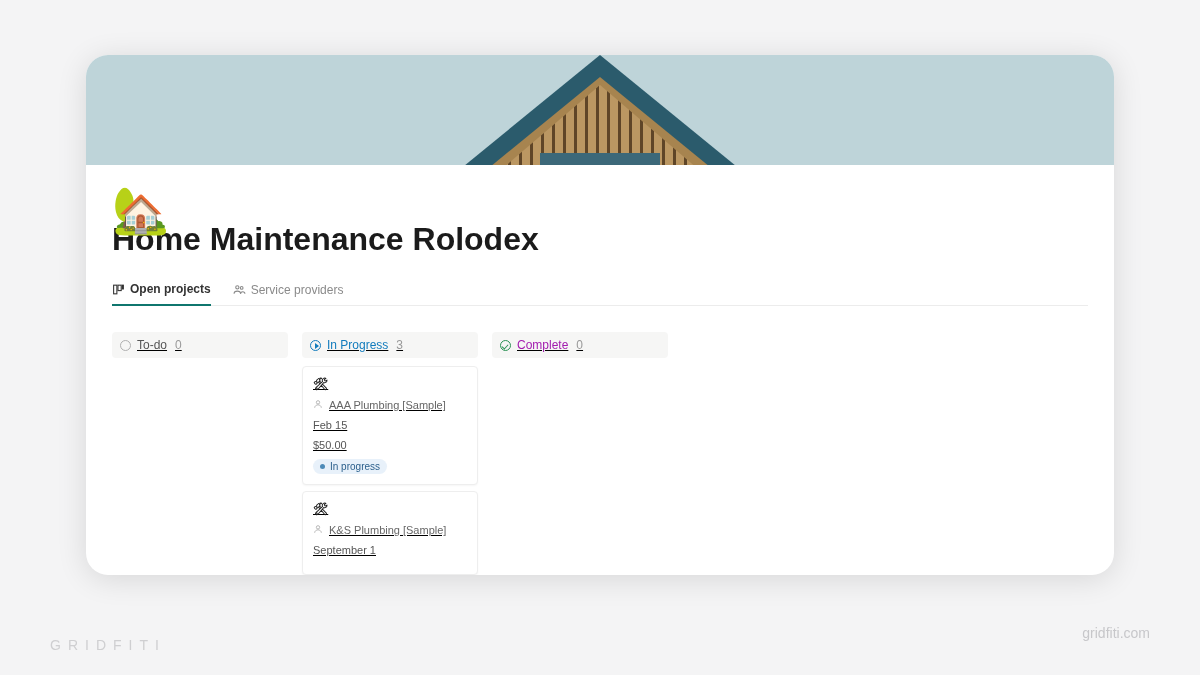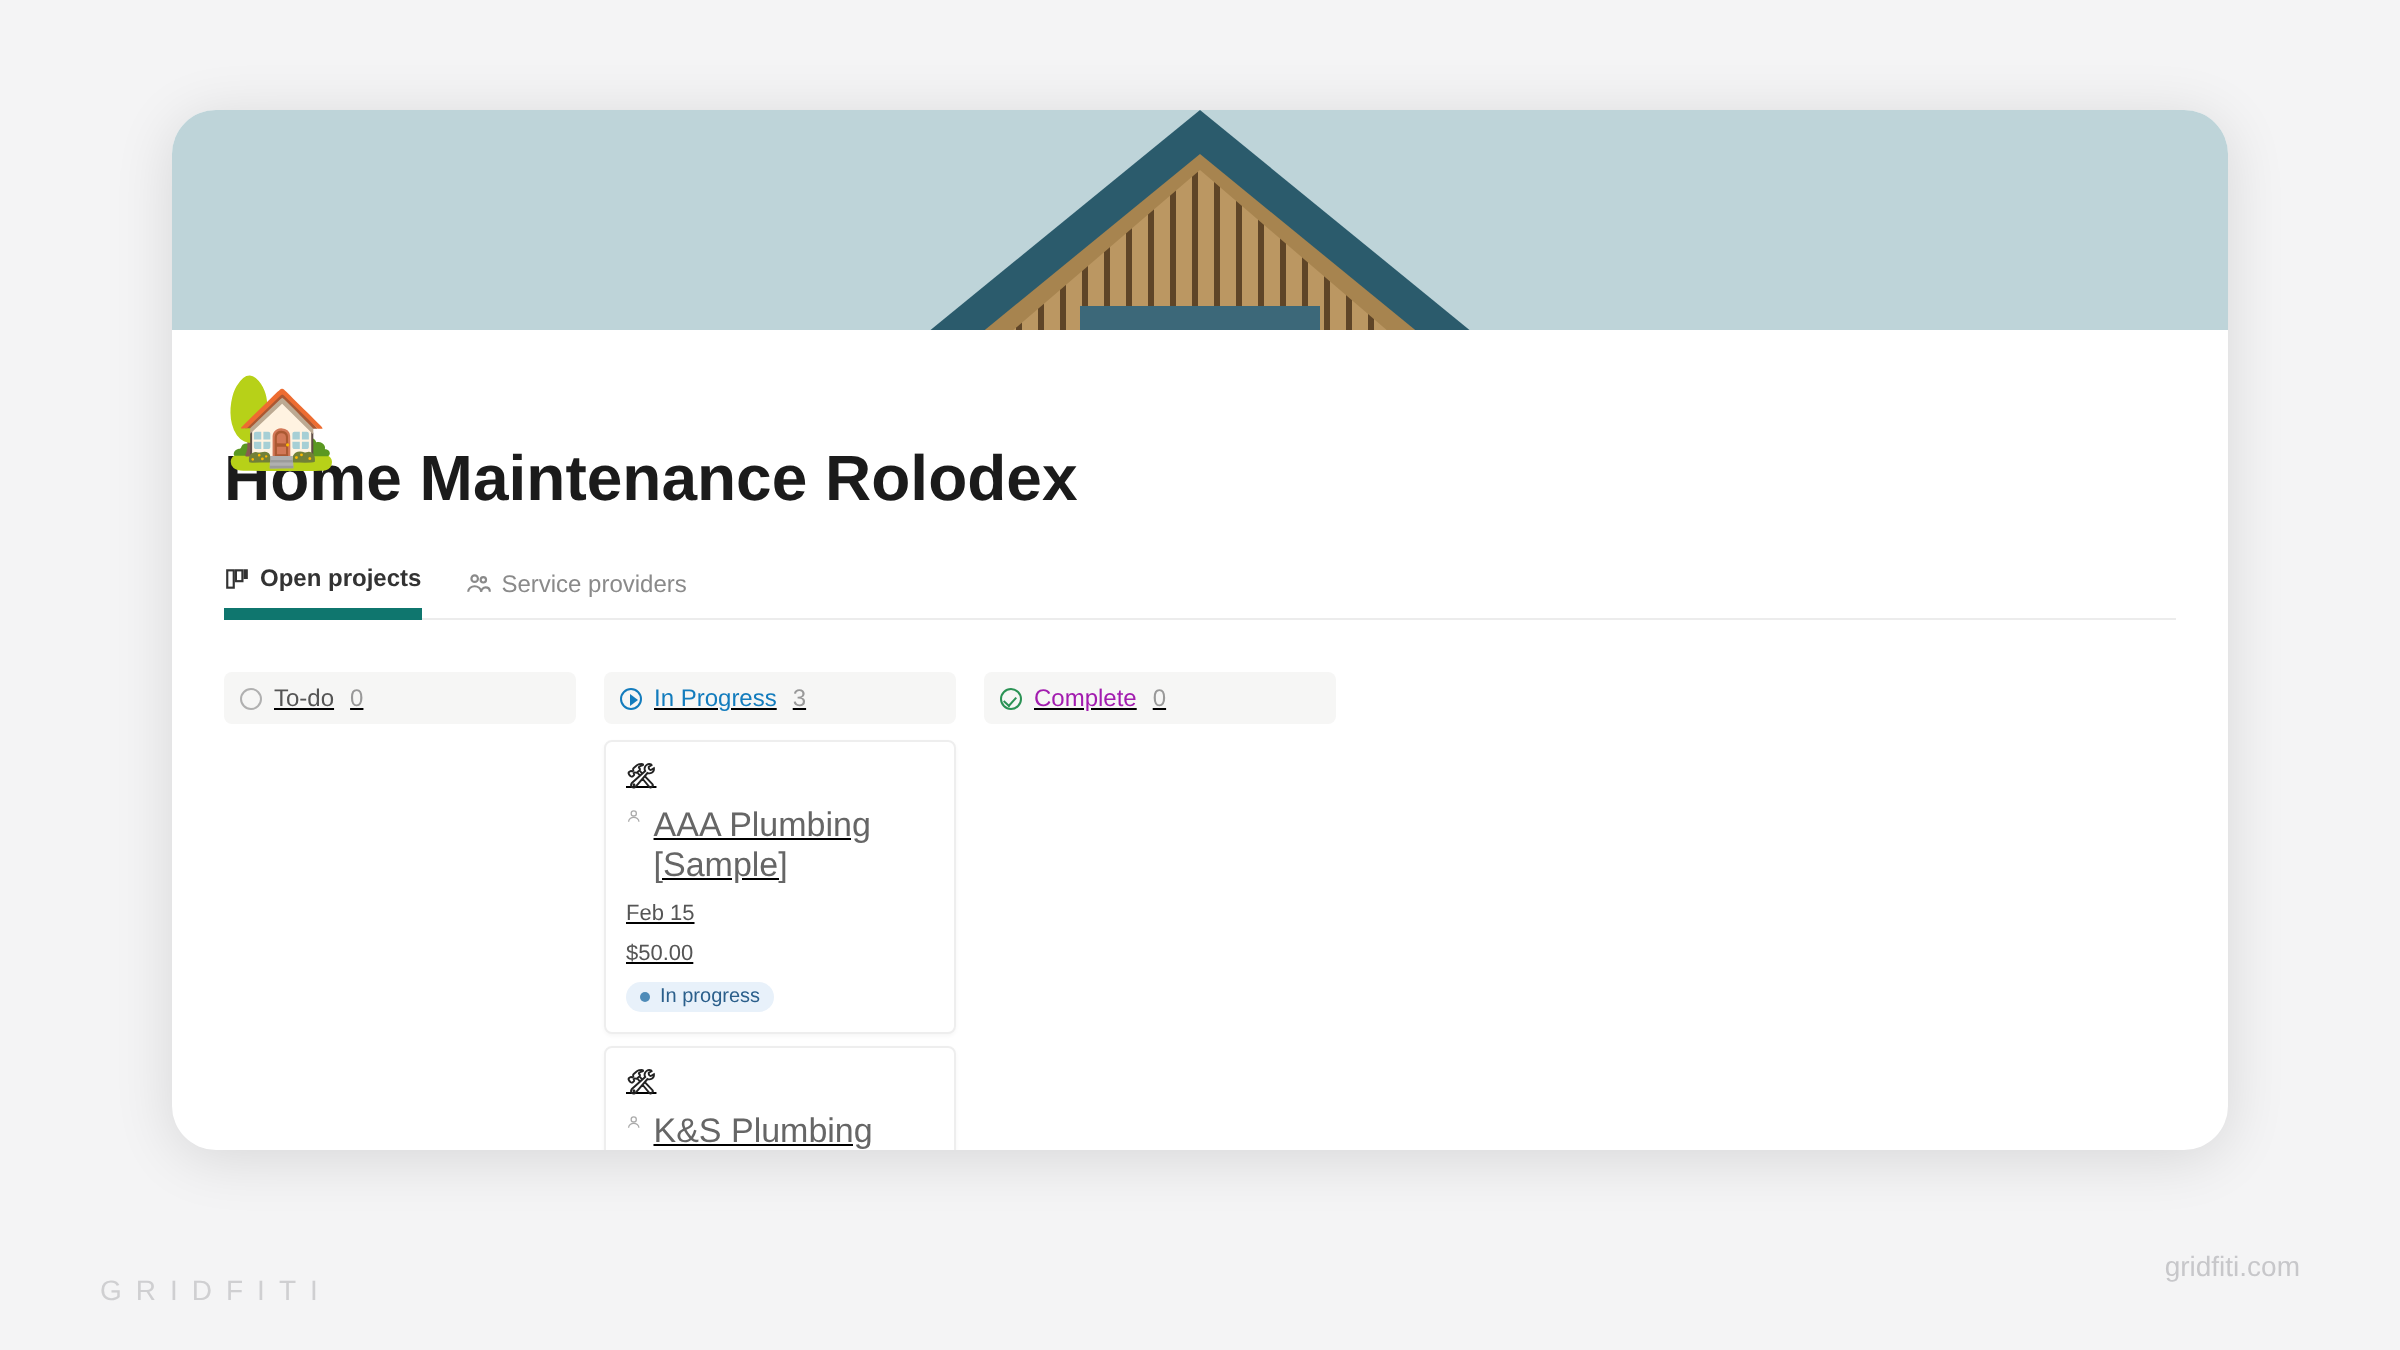--- a/index.html
+++ b/index.html
@@ -62,21 +62,21 @@
     margin:56px 0 0 0;
     font-size:32px; font-weight:700; color:#1b1b1b;
   }
   .tabs {
     display:flex; gap:22px;
     font-size:12px; color:#8a8a8a;
     border-bottom:1px solid #ececec;
     margin-top:18px;
   }
   .tab { display:flex; align-items:center; gap:5px; padding:6px 0 8px; cursor:pointer; }
-  .tab.active { color:#333; font-weight:600; border-bottom:6px solid #0f766e; margin-bottom:-1px; }
+  .tab.active { color:#333; font-weight:600; border-bottom:2px solid #0f766e; margin-bottom:-1px; }
   .tab svg { width:13px; height:13px; }
   .board {
     display:flex; gap:14px; margin-top:26px;
     align-items:flex-start;
     text-decoration:underline;
   }
   .col { width:176px; flex-shrink:0; }
   .col-head {
     display:flex; align-items:center; gap:6px;
     font-size:12px; padding:6px 8px;
@@ -99,21 +99,21 @@
     border-radius:4px;
     padding:10px 10px 10px;
     box-shadow:0 1px 2px rgba(0,0,0,.04);
     font-size:11px; color:#555;
   }
   .card .ct {
     font-size:12px; font-weight:600; color:#222;
     display:flex; align-items:center; gap:6px;
     margin-bottom:8px;
   }
-  .card .vendor { display:flex; gap:6px; margin-bottom:8px; color:#666; font-size:17px; }
+  .card .vendor { display:flex; gap:6px; margin-bottom:8px; color:#666; font-size:11px; }
   .card .date, .card .money { margin-bottom:8px; }
   .tag {
     display:inline-flex; align-items:center; gap:5px;
     font-size:10px; padding:2px 7px;
     background:#e8f1fa; color:#2b5f8b;
     border-radius:10px;
   }
   .tag .bullet { width:5px; height:5px; border-radius:50%; background:#4e8bb8; }
   .tools-icon { font-size:12px; }
   .person-icon { width:10px; height:10px; opacity:.55; }

